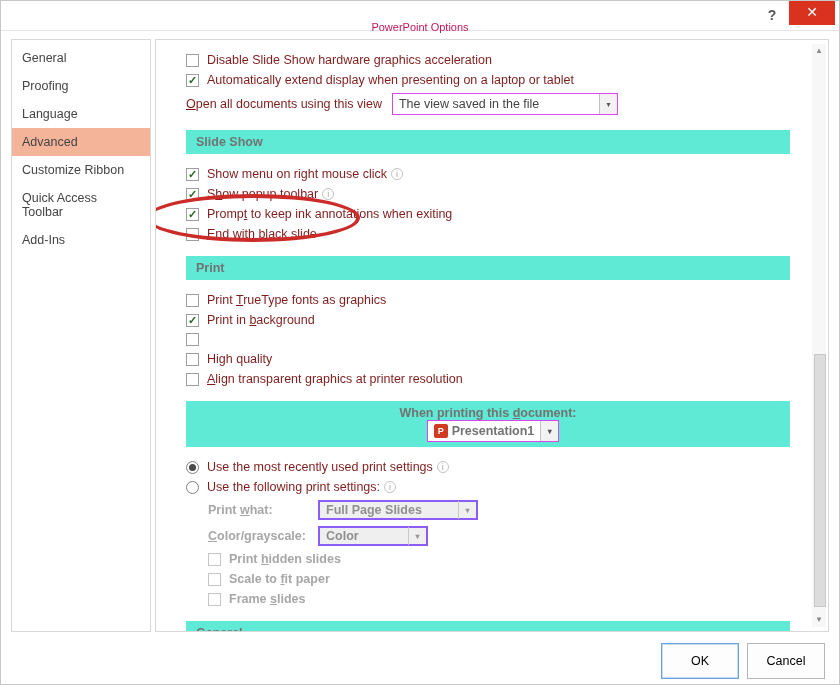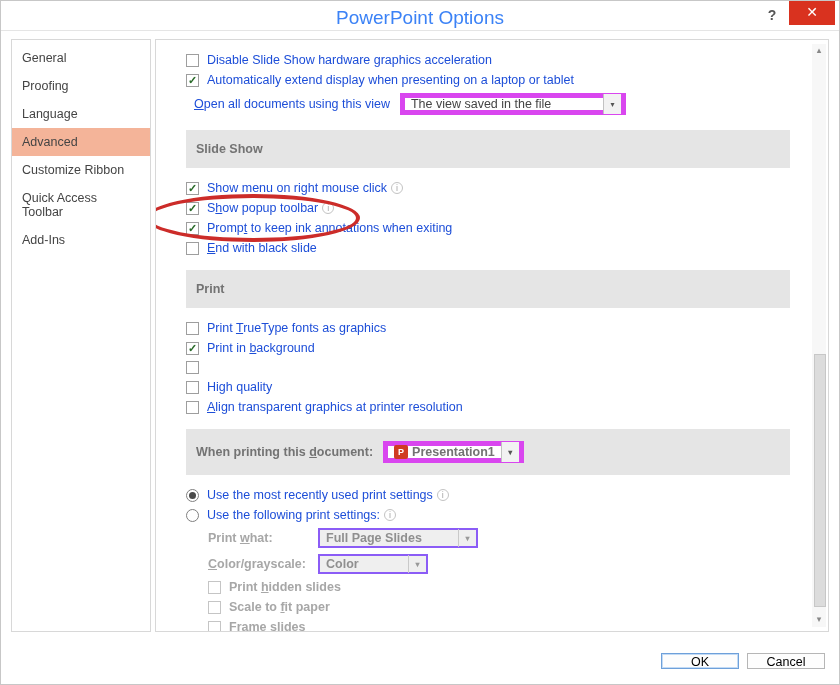--- a/index.html
+++ b/index.html
@@ -2,56 +2,56 @@
 <html><head>
 <meta charset="utf-8">
 <style>
   * { box-sizing: border-box; font-family: "Segoe UI", Tahoma, sans-serif; }
   html, body { margin: 0; padding: 0; }
   body { width: 840px; height: 685px; background: #fff; color: #444; font-size: 12.5px; }
   .window { position: relative; width: 840px; height: 685px; border: 1px solid #c7c7c7; background: #fff; }
 
   
   .titlebar { position: relative; height: 30px; border-bottom: 1px solid #e5e5e5; }
-  .title { position: absolute; left: 50%; transform: translateX(-50%); top: 6px; font-size: 19px; color: #3b82f6; }
+  .title { position: absolute; left: 50%; transform: translateX(-50%); top: 20px; font-size: 11px; color: #be185d; }
   .t-help { position: absolute; right: 54px; top: 2px; width: 26px; height: 24px; text-align: center; line-height: 24px; font-size: 14px; font-weight: bold; color: #555; cursor: pointer; }
   .t-close { position: absolute; right: 4px; top: 0; width: 46px; height: 24px; background: #d9321f; text-align: center; line-height: 22px; color: #fff; font-size: 14px; cursor: pointer; }
 
   
   .body { position: absolute; top: 38px; left: 10px; right: 10px; bottom: 52px; }
   .sidebar { position: absolute; top: 0; left: 0; width: 140px; bottom: 0; border: 1px solid #d8d8d8; background: #fff; padding-top: 4px; }
   .content-wrap { position: absolute; top: 0; left: 144px; right: 0; bottom: 0; border: 1px solid #d8d8d8; overflow: hidden; }
   .content { position: absolute; top: 0; left: 0; right: 18px; bottom: 0; overflow: hidden; padding: 10px 0 10px 30px; }
   .scrolltrack { position: absolute; top: 4px; right: 2px; bottom: 4px; width: 14px; background: #f7f7f7; }
   .scroll-arrow { width: 14px; height: 14px; text-align: center; line-height: 12px; color: #888; font-size: 9px; cursor: pointer; }
   .scroll-arrow.up { position: absolute; top: 0; }
   .scroll-arrow.down { position: absolute; bottom: 0; }
   .scroll-thumb { position: absolute; top: 310px; bottom: 20px; right: 0; width: 12px; background: #dcdcdc; border: 1px solid #c7c7c7; }
 
   
   .nav-item { padding: 7px 10px; color: #444; cursor: pointer; }
   .nav-item.selected { background: #f4b499; }
 
   
-  .section-hdr { background: #e5e5e5; color: #737373; font-weight: 600; padding: 12px 10px; margin: 12px 20px 10px 0; }
+  .section-hdr { background: #5eead4; color: #737373; font-weight: 600; padding: 5px 10px; margin: 12px 20px 10px 0; }
 
   .row { padding: 3px 0; display: flex; align-items: center; }
   .row .cb { width: 13px; height: 13px; border: 1px solid #9e9e9e; margin-right: 8px; display: inline-flex; align-items: center; justify-content: center; font-size: 11px; color: #2a6b2a; background: #fff; cursor: pointer; }
   .row .cb.checked::after { content: "✓"; font-weight: bold; }
   .row .rb { width: 13px; height: 13px; border: 1px solid #808080; border-radius: 50%; margin-right: 8px; display: inline-flex; align-items: center; justify-content: center; background: #fff; cursor: pointer; }
   .row .rb.checked::after { content: ""; width: 7px; height: 7px; background: #4a4a4a; border-radius: 50%; }
-  .row .lbl { color: #1d4ed8; cursor: pointer; }
+  .row .lbl { color: #7f1d1d; cursor: pointer; }
   .row .disabled { color: #a7a7a7; cursor: default; }
 
   .info-icon { display: inline-block; width: 12px; height: 12px; border: 1px solid #c3c3c3; border-radius: 50%; margin-left: 4px; font-size: 9px; line-height: 10px; text-align: center; color: #a8a8a8; }
   .info-icon::after { content: "i"; }
 
   .u { text-decoration: underline; }
 
-  .select { display: inline-flex; align-items: center; border: 5px solid #d946ef; height: 22px; background: #fff; margin-left: 10px; }
+  .select { display: inline-flex; align-items: center; border: 1px solid #d946ef; height: 22px; background: #fff; margin-left: 10px; }
   .select .sel-val { padding: 0 6px; }
   .select .sel-btn { width: 18px; height: 20px; border-left: 1px solid #c2c2c2; background: #f2f2f2; display: inline-flex; align-items: center; justify-content: center; font-size: 8px; color: #555; cursor: pointer; }
 
   .doc-select .sel-val { display: inline-flex; align-items: center; }
   .pp-icon { width: 14px; height: 14px; background: #d03b22; color: #fff; font-size: 9px; line-height: 14px; text-align: center; margin-right: 4px; border-radius: 2px; }
 
   
   .subgroup { margin-left: 22px; font-weight: bold; }
   .pslabel { display: inline-block; width: 110px; }
   .disabled-select { border: 2px solid #8b5cf6; background: #efefef; color: #8f8f8f; display: inline-flex; height: 20px; align-items: center; }
@@ -59,24 +59,24 @@
   .disabled-select .sel-btn { width: 18px; height: 18px; border-left: 1px solid #c9c9c9; display: inline-flex; align-items: center; justify-content: center; font-size: 8px; color: #999; }
   .pswhat { width: 160px; }
   .pscolor { width: 110px; }
   .disabled-cb { border-color: #c5c5c5 !important; color: #c5c5c5 !important; cursor: default !important; }
 
   
   .annot { position: absolute; pointer-events: none; border: 4px solid #cc2c29; border-radius: 50%; }
 
   
   .footer { position: absolute; left: 0; right: 0; bottom: 0; height: 46px; padding-right: 14px; display: flex; justify-content: flex-end; align-items: center; gap: 8px; border-top: 0; }
-  .btn { min-width: 78px; height: 16px; border: 1px solid #b6b6b6; background: #fdfdfd; font-size: 12.5px; cursor: pointer; }
+  .btn { min-width: 78px; height: 36px; border: 1px solid #b6b6b6; background: #fdfdfd; font-size: 12.5px; cursor: pointer; }
   .btn.primary { border: 1px solid #6ea0da; box-shadow: inset 0 0 0 1px #c3dbf5; }
 
-  .ml0 { margin-left: 8px; }
+  .ml0 { margin-left: 0; }
 </style>
 </head>
 <body>
 
 <div class="window">
 
   <div class="titlebar">
     <div class="title">PowerPoint Options</div>
     <div class="t-help">?</div>
     <div class="t-close">✕</div>
@@ -164,21 +164,21 @@
           <span class="cb"></span>
           <span class="lbl">High quality</span>
         </div>
         <div class="row">
           <span class="cb"></span>
           <span class="lbl">
             <span class="u">A</span><span>lign transparent graphics at printer resolution</span>
           </span>
         </div>
 
-        <div class="section-hdr" style="display:flex; align-items:center;">
+        <div class="section-hdr" style="display:flex; align-items:center;flex-direction:column;">
           <span>
             <span>When printing this </span><span class="u">d</span><span>ocument:</span>
           </span>
           <span class="select doc-select" style="margin-left:10px; background:#fff;">
             <span class="sel-val">
               <span class="pp-icon">P</span>
               <span>Presentation1</span>
             </span>
             <span class="sel-btn">▾</span>
           </span>

